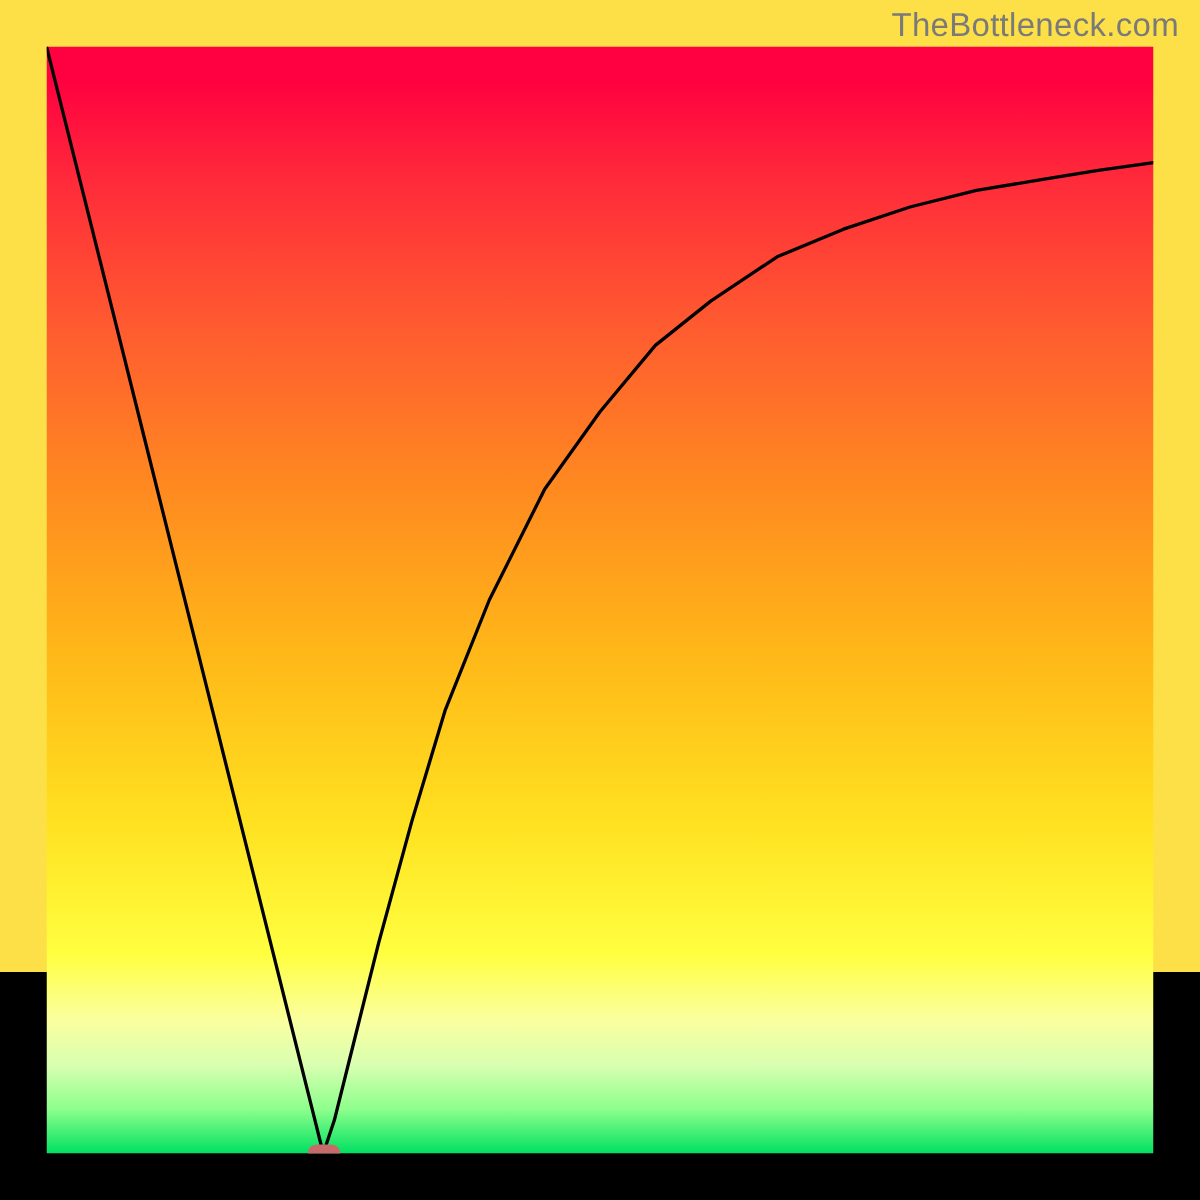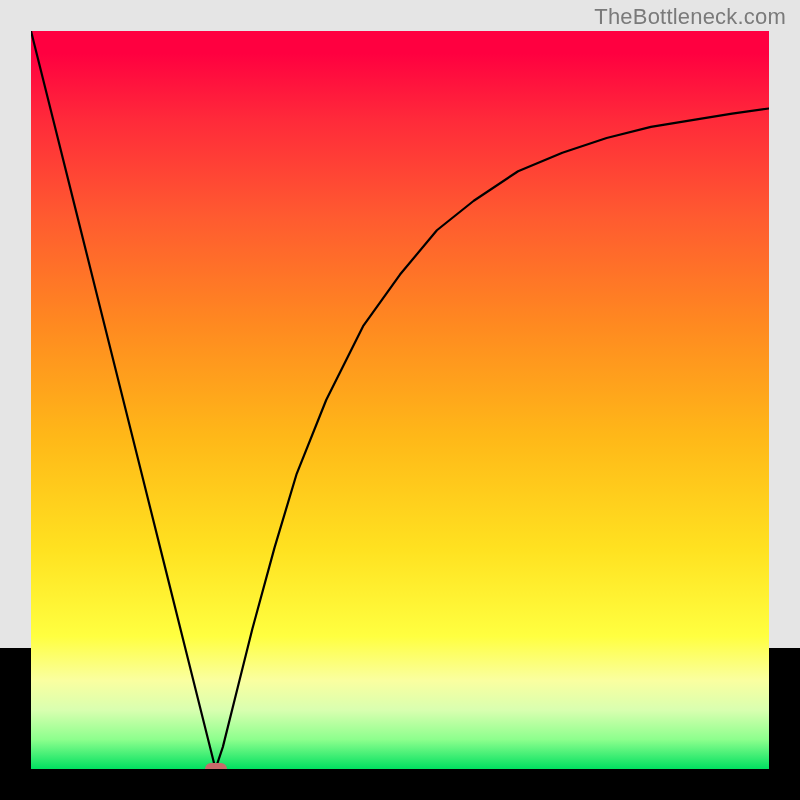--- a/index.html
+++ b/index.html
@@ -8,21 +8,21 @@
     width: 800px;
     height: 800px;
     overflow: hidden;
     background: #000;
     font-family: Arial, Helvetica, sans-serif;
   }
   .frame {
     position: relative;
     width: 800px;
     height: 648px;
-    background: #e5e5e5;
+    background: #fde047;
   }
   .watermark {
     position: absolute;
     top: 4px;
     right: 14px;
     color: #7a7a7a;
     font-size: 22px;
     font-weight: 400;
     letter-spacing: 0.2px;
     z-index: 10;

